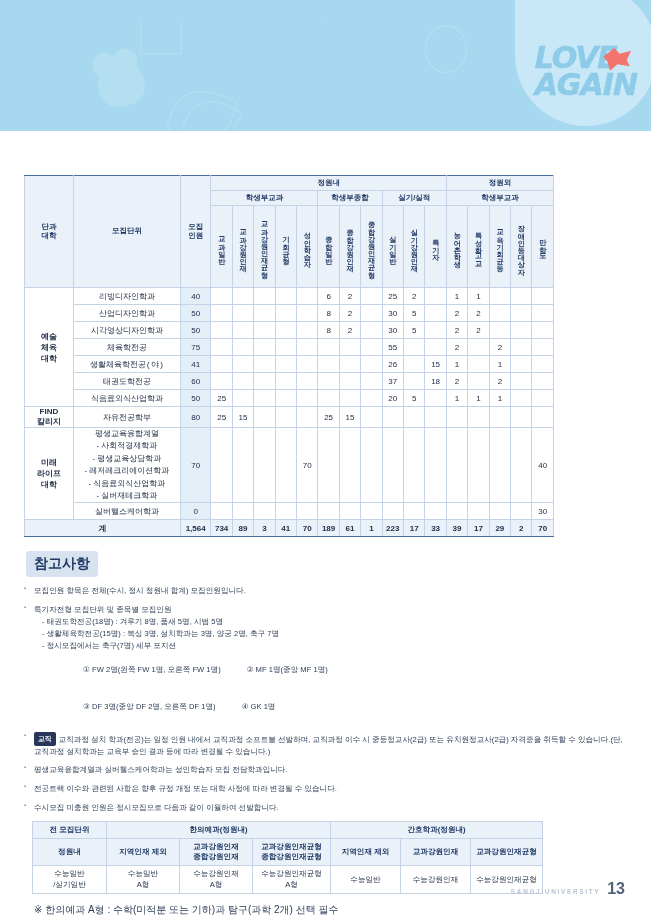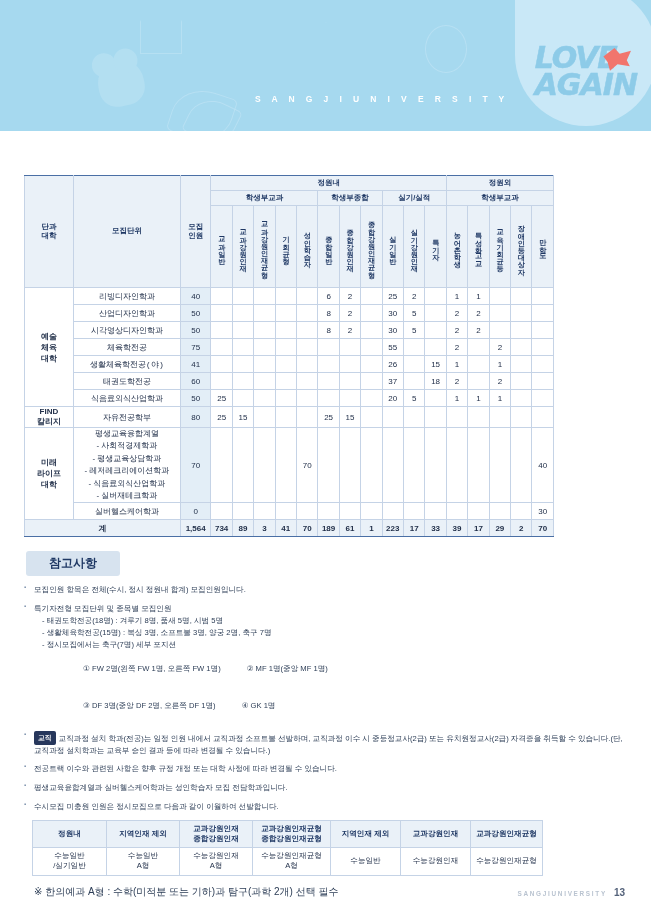--- a/index.html
+++ b/index.html
@@ -134,22 +134,22 @@
   td.multi { text-align: left; padding: 4px 0 4px 7px; line-height: 1.55; font-size: 7.6px; }
   .thick-top { border-top: 1.4px solid #4a6fa5 !important; }
   .thick-bot { border-bottom: 1.4px solid #4a6fa5 !important; }
 
   
   .badge-refs {
     display: inline-block;
     margin: 14px 0 8px 2px;
     background: #d7e3ef;
     color: #1f3864;
-    font-size: 12px; font-weight: 700;
-    padding: 4px 23px;
+    font-size: 14px; font-weight: 700;
+    padding: 4px 8px;
     border-radius: 3px;
   }
   ul.notes { list-style: none; }
   ul.notes > li {
     position: relative;
     padding-left: 10px;
     margin-bottom: 7px;
     font-size: 7.6px;
     line-height: 1.55;
     color: #2b3c55;
@@ -188,39 +188,38 @@
   table.bottom th { background: #eaf1f8; font-weight: 700; color: #1f3864; height: 17px; }
   table.bottom td { height: 26px; color: #22304a; }
   .starnote { margin: 7px 0 0 10px; font-size: 10px; color: #2b3c55; line-height: 1.7; }
 
   
   .footer {
     position: absolute; right: 26px; bottom: 22px;
     display: flex; align-items: baseline; gap: 7px;
   }
   .footer .mark { font-size: 6.4px; letter-spacing: 1.7px; color: #b9c3d0; font-weight: 600; }
-  .footer .pg { font-size: 10px; font-weight: 700; color: #54627a; }
+  .footer .pg { font-size: 16px; font-weight: 700; color: #54627a; }
 </style>
 </head>
 <body>
 
 <div class="banner">
   <div class="deco deco-heart"></div>
   <div class="deco deco-crown"></div>
   <div class="deco deco-star"></div>
   <div class="deco deco-ring"></div>
   <div class="deco deco-wing"></div>
   <div class="deco deco-wing2"></div>
   <div class="logo-heart"></div>
   <div class="logo-text">
     <div>LOVE</div>
     <div>AGAIN</div>
   </div>
   <div class="logo-bird"></div>
-  <div class="banner-wordmark">S A N G J I U N I V E R S I T Y</div>
 </div>
 
 <div class="page">
 
   
   <table class="main">
     <colgroup>
       <col style="width:48px">
         <col style="width:105px">
         <col style="width:30px">
@@ -515,50 +514,55 @@
 
   
   <div class="badge-refs">참고사항</div>
 
   <ul class="notes">
     <li><span>모집인원 항목은 전체(수시, 정시 정원내 합계) 모집인원입니다.</span></li>
     <li>
       <span>특기자전형 모집단위 및 종목별 모집인원</span>
       <div class="sub">
         <div>- 태권도학전공(18명) : 겨루기 8명, 품새 5명, 시범 5명</div>
-        <div>- 생활체육학전공(15명) : 복싱 3명, 소프트볼 3명, 양궁 2명, 축구 7명</div>
+        <div>- 생활체육학전공(15명) : 복싱 3명, 설치학과는 3명, 양궁 2명, 축구 7명</div>
         <div>- 정시모집에서는 축구(7명) 세부 포지션</div>
         <div class="pos">
           <span>① FW 2명(왼쪽 FW 1명, 오른쪽 FW 1명)</span><span class="c2">② MF 1명(중앙 MF 1명)</span>
         </div>
         <div class="pos">
           <span>③ DF 3명(중앙 DF 2명, 오른쪽 DF 1명)</span><span class="c2">④ GK 1명</span>
         </div>
       </div>
     </li>
     <li>
       <span class="badge-gyojik">교직</span><span>교직과정 설치 학과(전공)는 일정 인원 내에서 교직과정 소프트볼 선발하며, 교직과정 이수 시 중등정교사(2급) 또는 유치원정교사(2급) 자격증을 취득할 수 있습니다.(단, 교직과정 설치학과는 교육부 승인 결과 등에 따라 변경될 수 있습니다.)</span>
     </li>
+    <li><span>평생교육융합계열과 실버헬스케어학과는 성인학습자 모집 전담학과입니다.</span></li>
     <li><span>전공트랙 이수와 관련된 사항은 향후 규정 개정 또는 대학 사정에 따라 변경될 수 있습니다.</span></li>
-    <li><span>평생교육융합계열과 실버헬스케어학과는 성인학습자 모집 전담학과입니다.</span></li>
     <li><span>수시모집 미충원 인원은 정시모집으로 다음과 같이 이월하여 선발합니다.</span></li>
   </ul>
 
   
   <table class="bottom">
     <colgroup>
       <col style="width:74px">
         <col style="width:73px">
         <col style="width:73px">
         <col style="width:78px">
       <col style="width:70px">
         <col style="width:70px">
         <col style="width:72px">
     </colgroup>
     <thead>
+      <tr>
+        <th>전 모집단위</th>
+        <th colspan="3">한의예과(정원내)</th>
+        <th colspan="3">간호학과(정원내)</th>
+      </tr>
       <tr id="bottom-head2">
           <th style="white-space: pre-line;">정원내</th>
           <th style="white-space: pre-line;">지역인재 제외</th>
           <th style="white-space: pre-line;">교과강원인재
 종합강원인재</th>
           <th style="white-space: pre-line;">교과강원인재균형
 종합강원인재균형</th>
           <th style="white-space: pre-line;">지역인재 제외</th>
           <th style="white-space: pre-line;">교과강원인재</th>
           <th style="white-space: pre-line;">교과강원인재균형</th>

